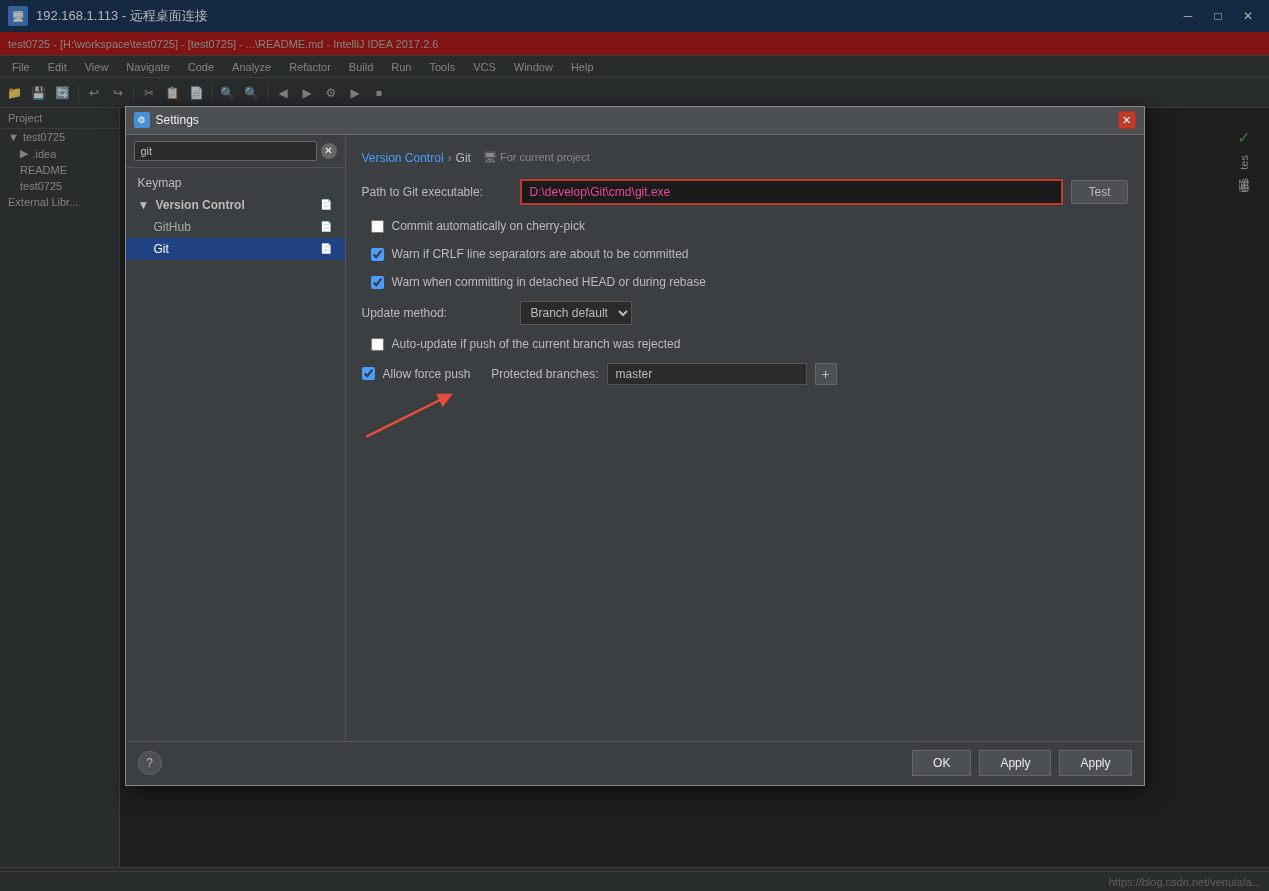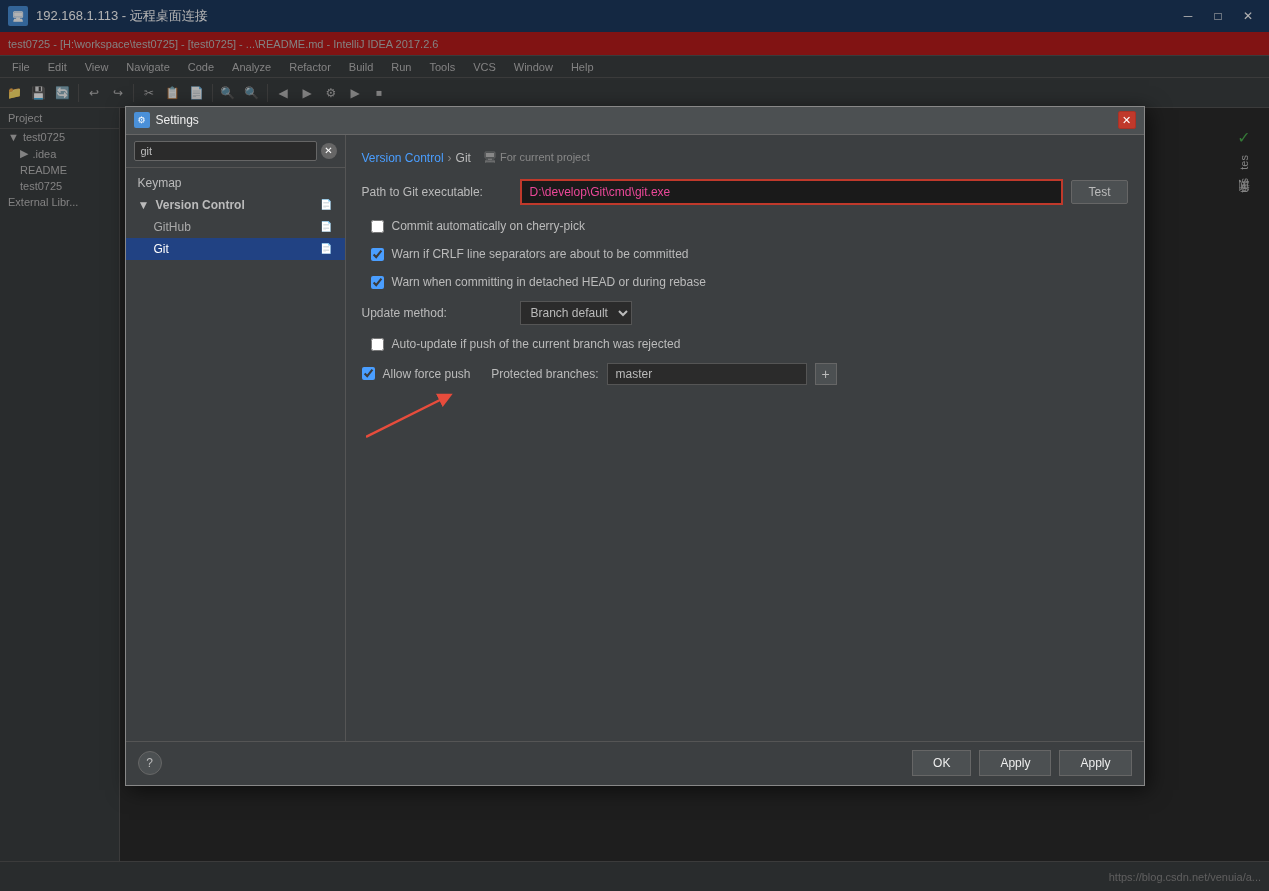--- a/index.html
+++ b/index.html
@@ -151,21 +151,21 @@
       background: #2b2b2b;
       position: relative;
     }
 
     
     .status-bar {
       position: absolute;
       bottom: 0;
       left: 0;
       right: 0;
-      height: 30px;
+      height: 20px;
       background: #3c3f41;
       border-top: 1px solid #555;
       display: flex;
       align-items: center;
       padding: 0 8px;
       font-size: 11px;
       color: #888;
     }
 
     

